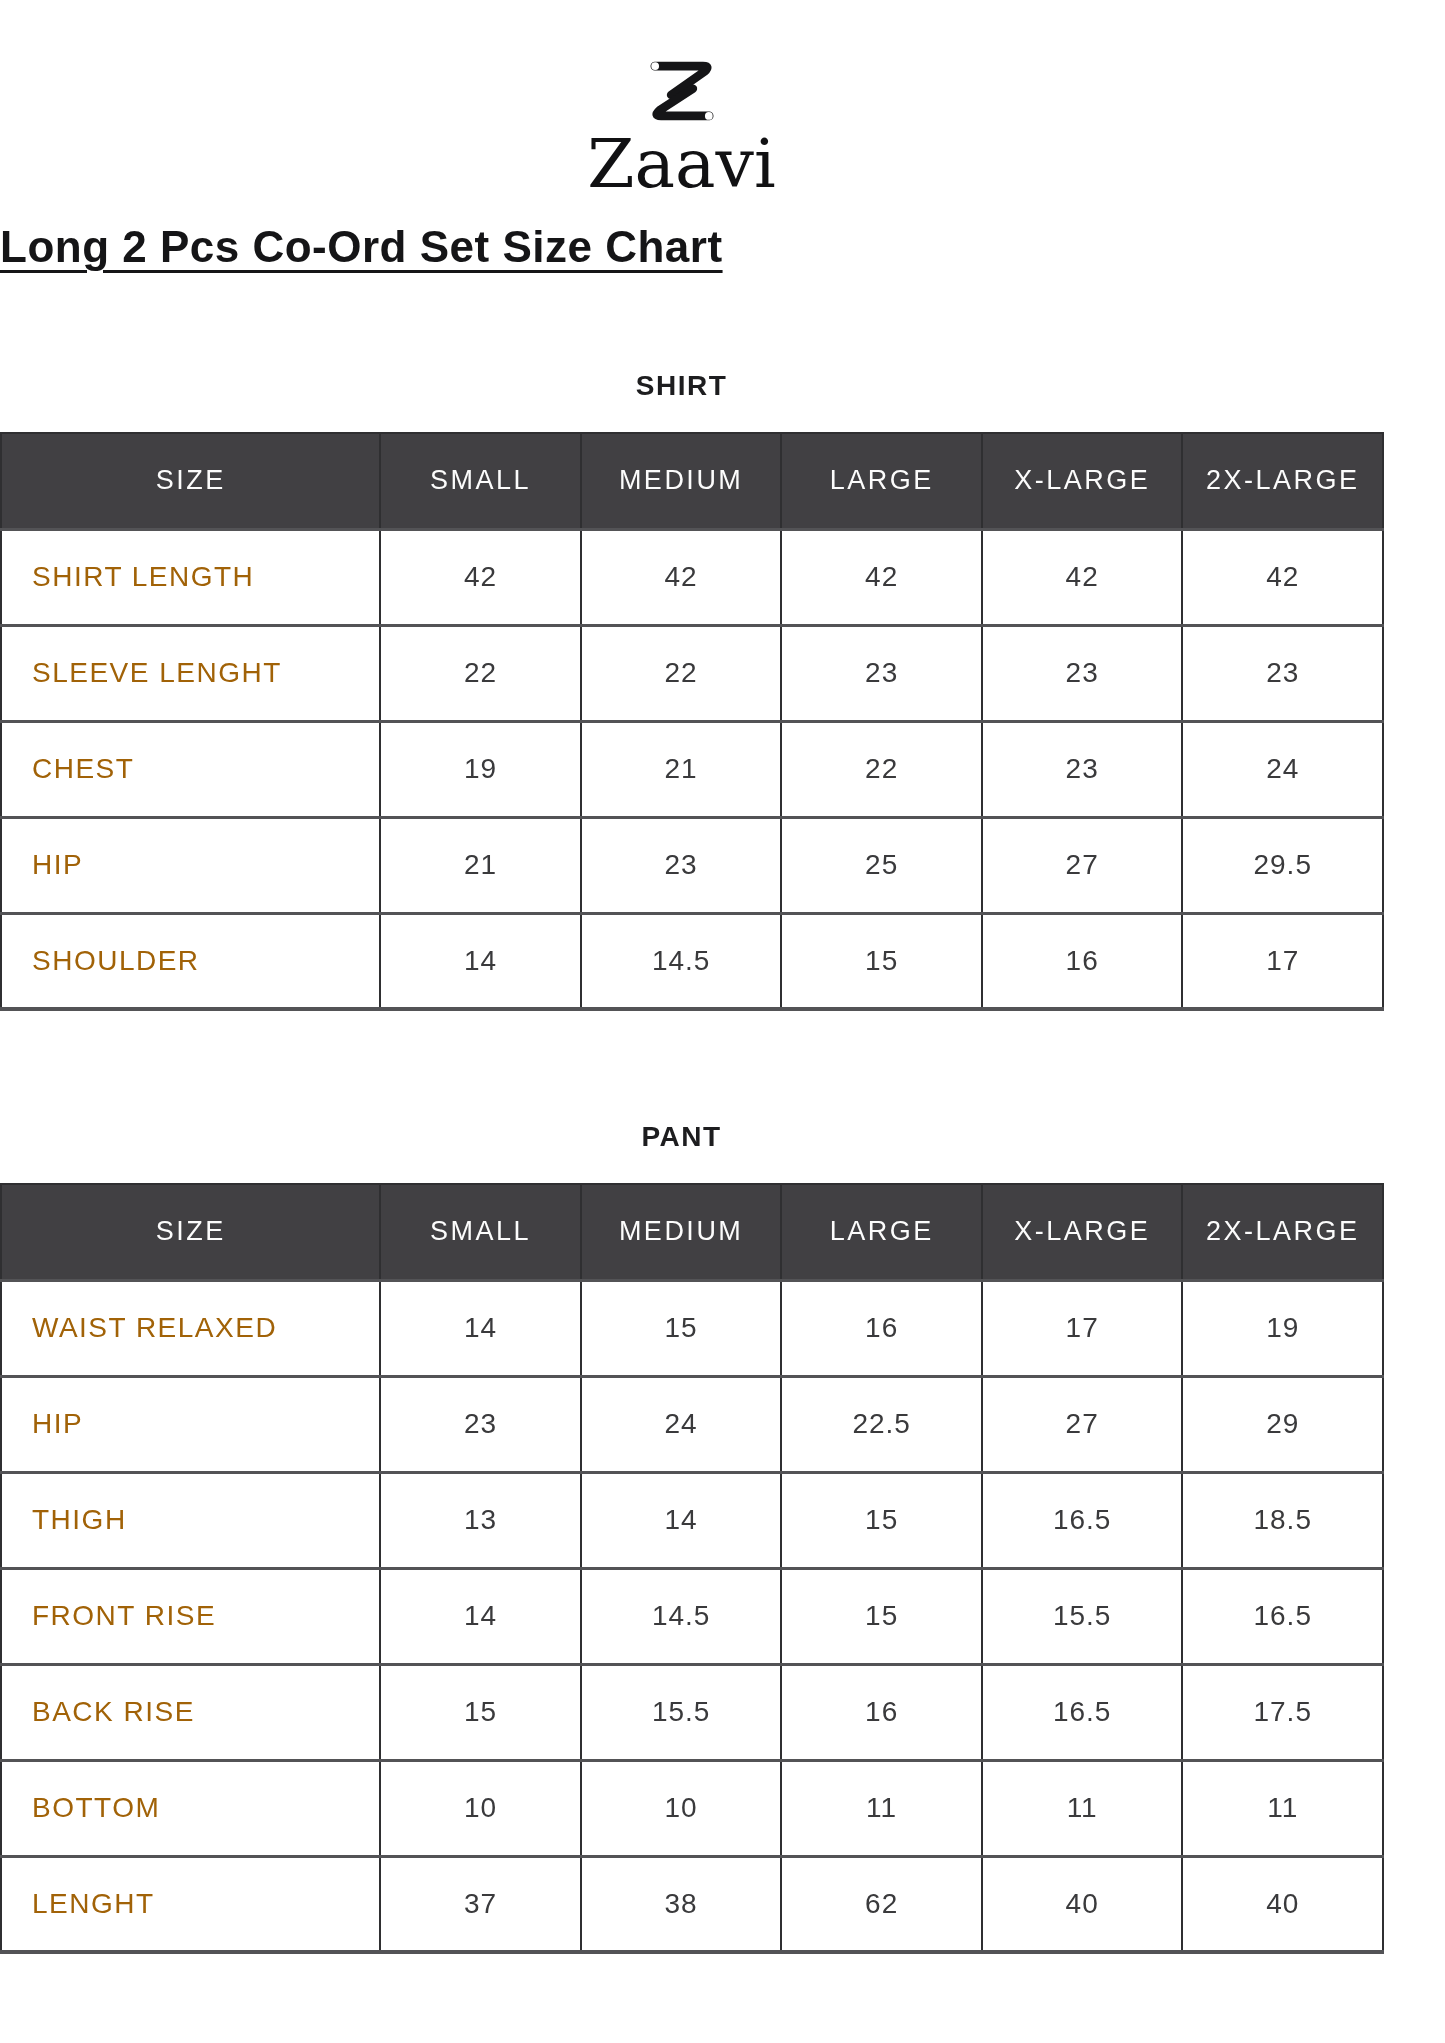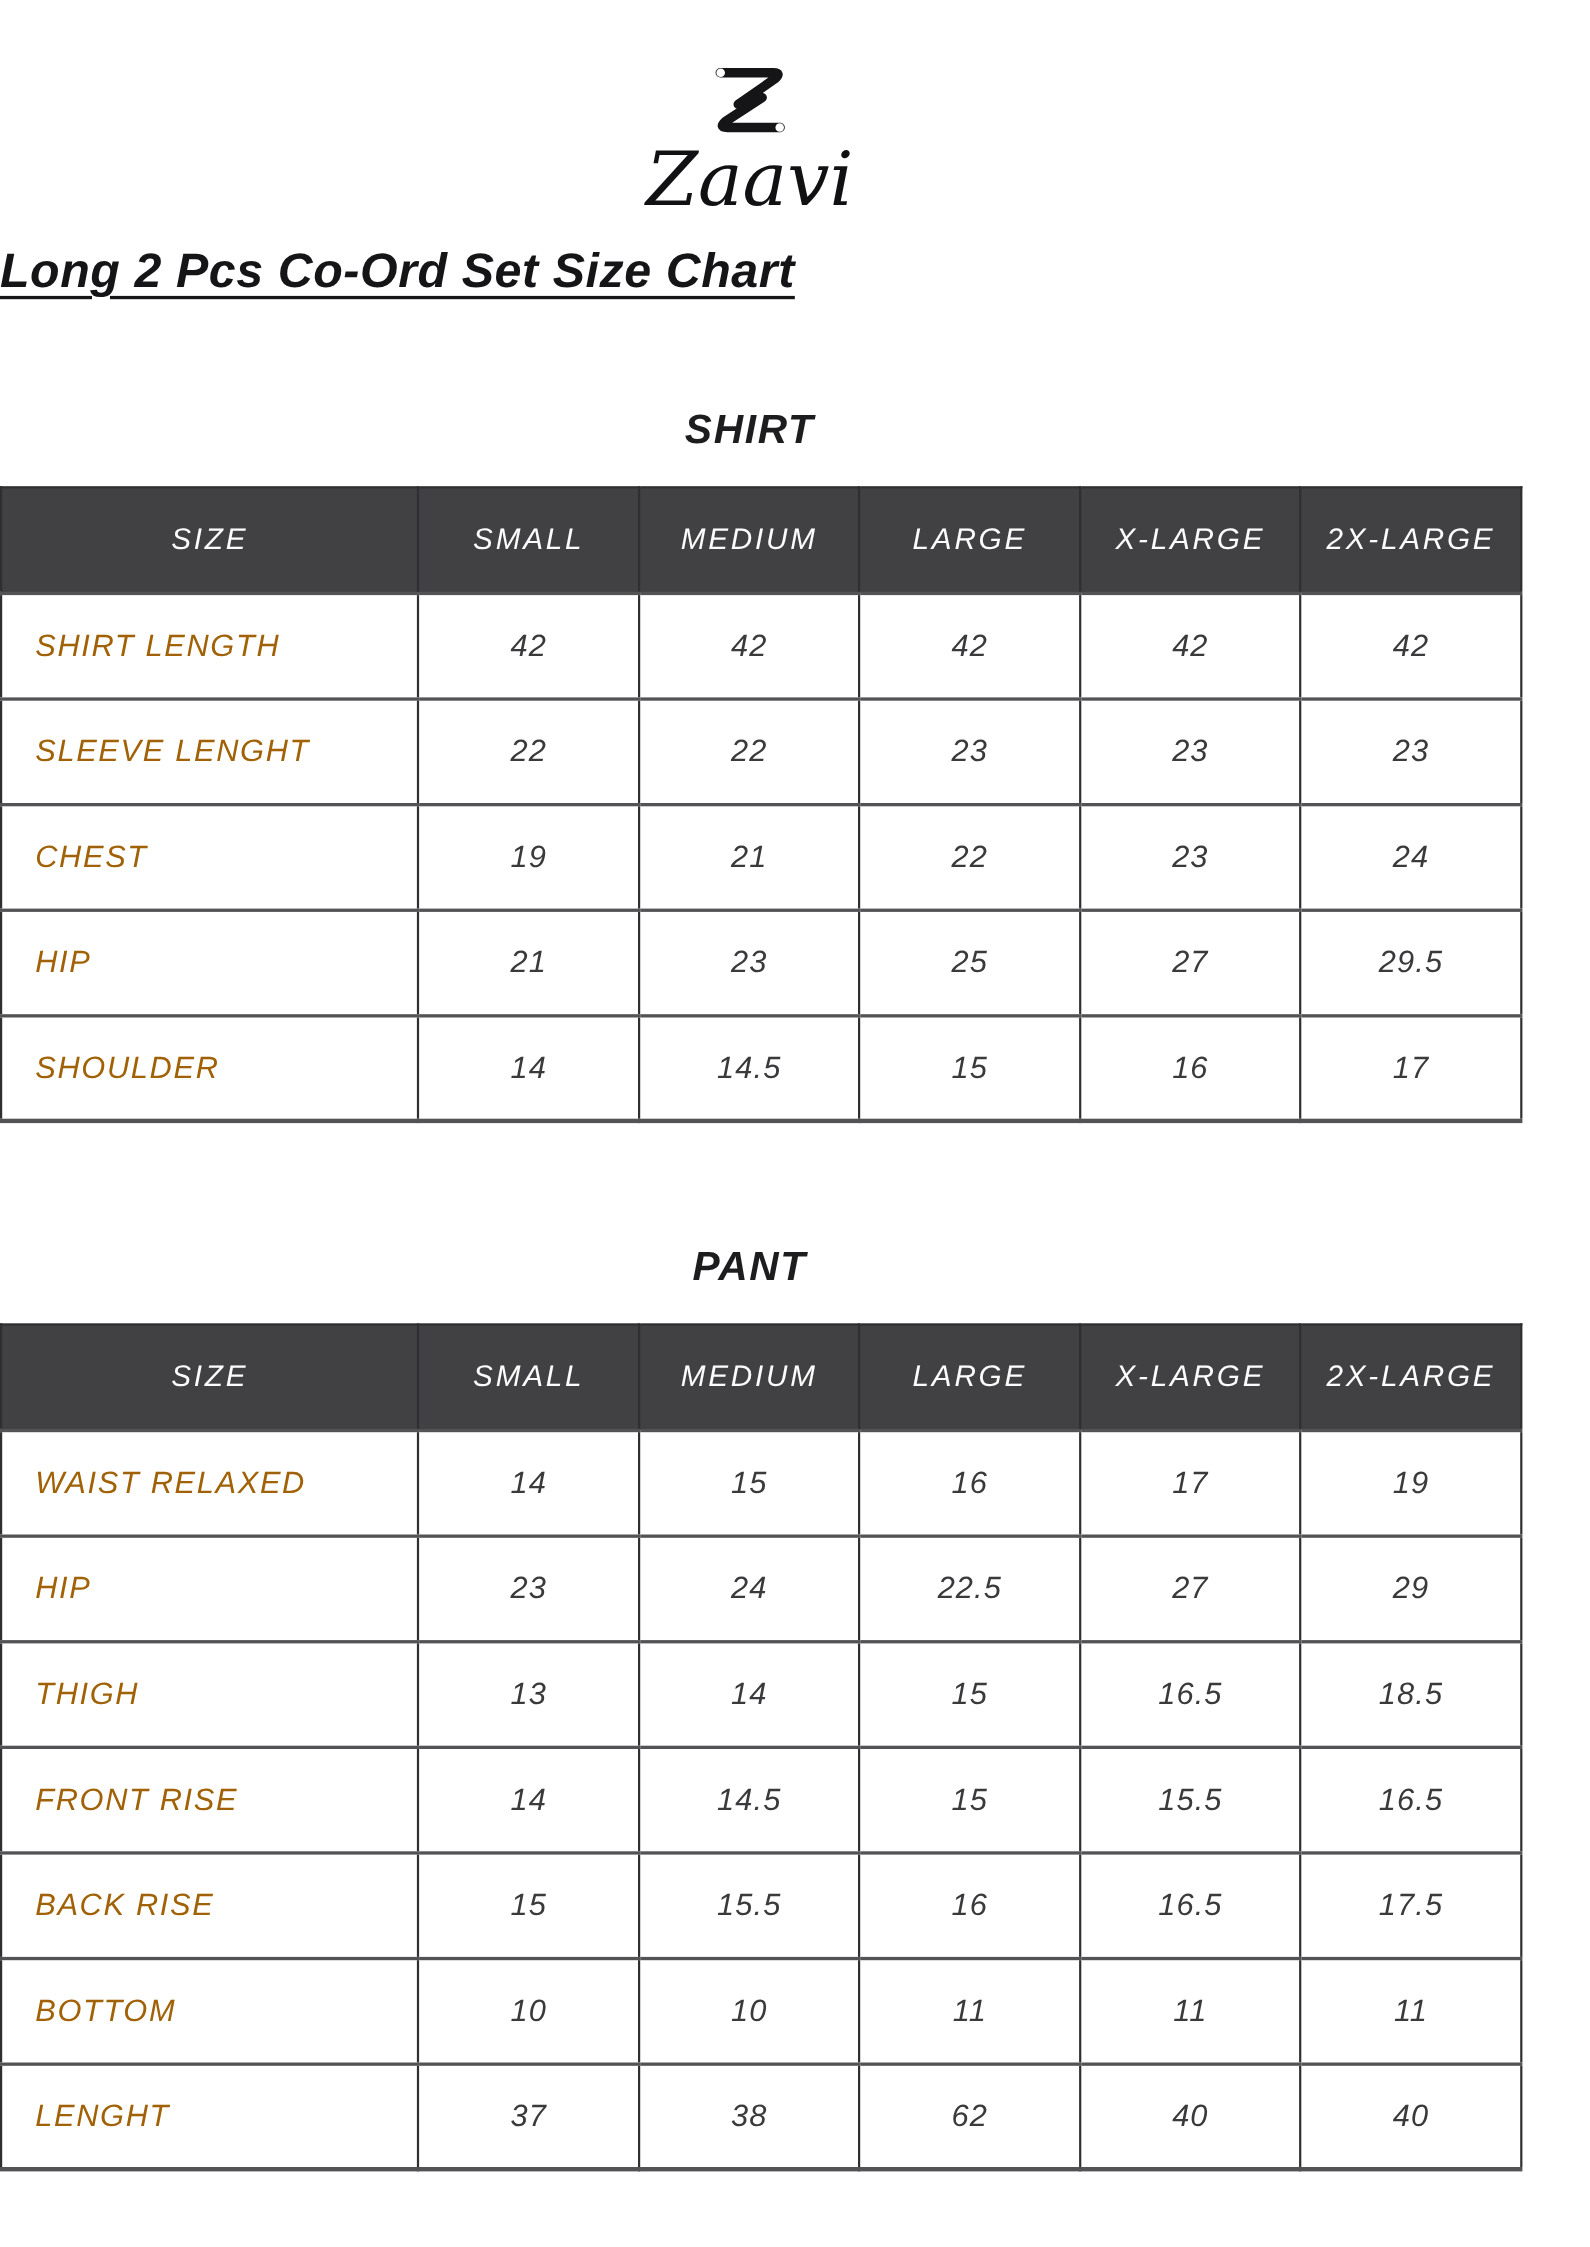--- a/index.html
+++ b/index.html
@@ -13,21 +13,21 @@
   * { box-sizing: border-box; }
   html, body { margin: 0; padding: 0; }
   body {
     width: 1445px;
     height: 2043px;
     background: var(--page-bg);
     font-family: "Liberation Sans", sans-serif;
     color: var(--body-text);
     overflow: hidden;
   }
-  .page { width: 1363px; height: 2043px; font-style: italic; }
+  .page { width: 1363px; height: 2043px; }
 
   
   .brand { text-align: center; padding-top: 56px; }
   .logo-mark { display: block; margin: 0 auto; width: 82px; height: 70px; }
   .wordmark {
     font-family: "DejaVu Serif", serif;
     font-size: 68px;
     line-height: 1.0;
     color: #111113;
     margin-top: 4px;
@@ -40,21 +40,21 @@
     letter-spacing: 0.5px;
     color: #151517;
     text-decoration: underline;
     text-decoration-thickness: 3px;
     text-underline-offset: 8px;
   }
 
   
   .chart-section .section-title {
     text-align: center;
-    font-size: 37px;
+    font-size: 28px;
     font-weight: 700;
     letter-spacing: 1.5px;
     color: #1d1d1f;
     margin: 0;
   }
   .chart-section:nth-of-type(1) .section-title { margin-top: 98px; }
   .chart-section:nth-of-type(2) .section-title { margin-top: 110px; }
 
   table.size-table {
     width: 1384px;

